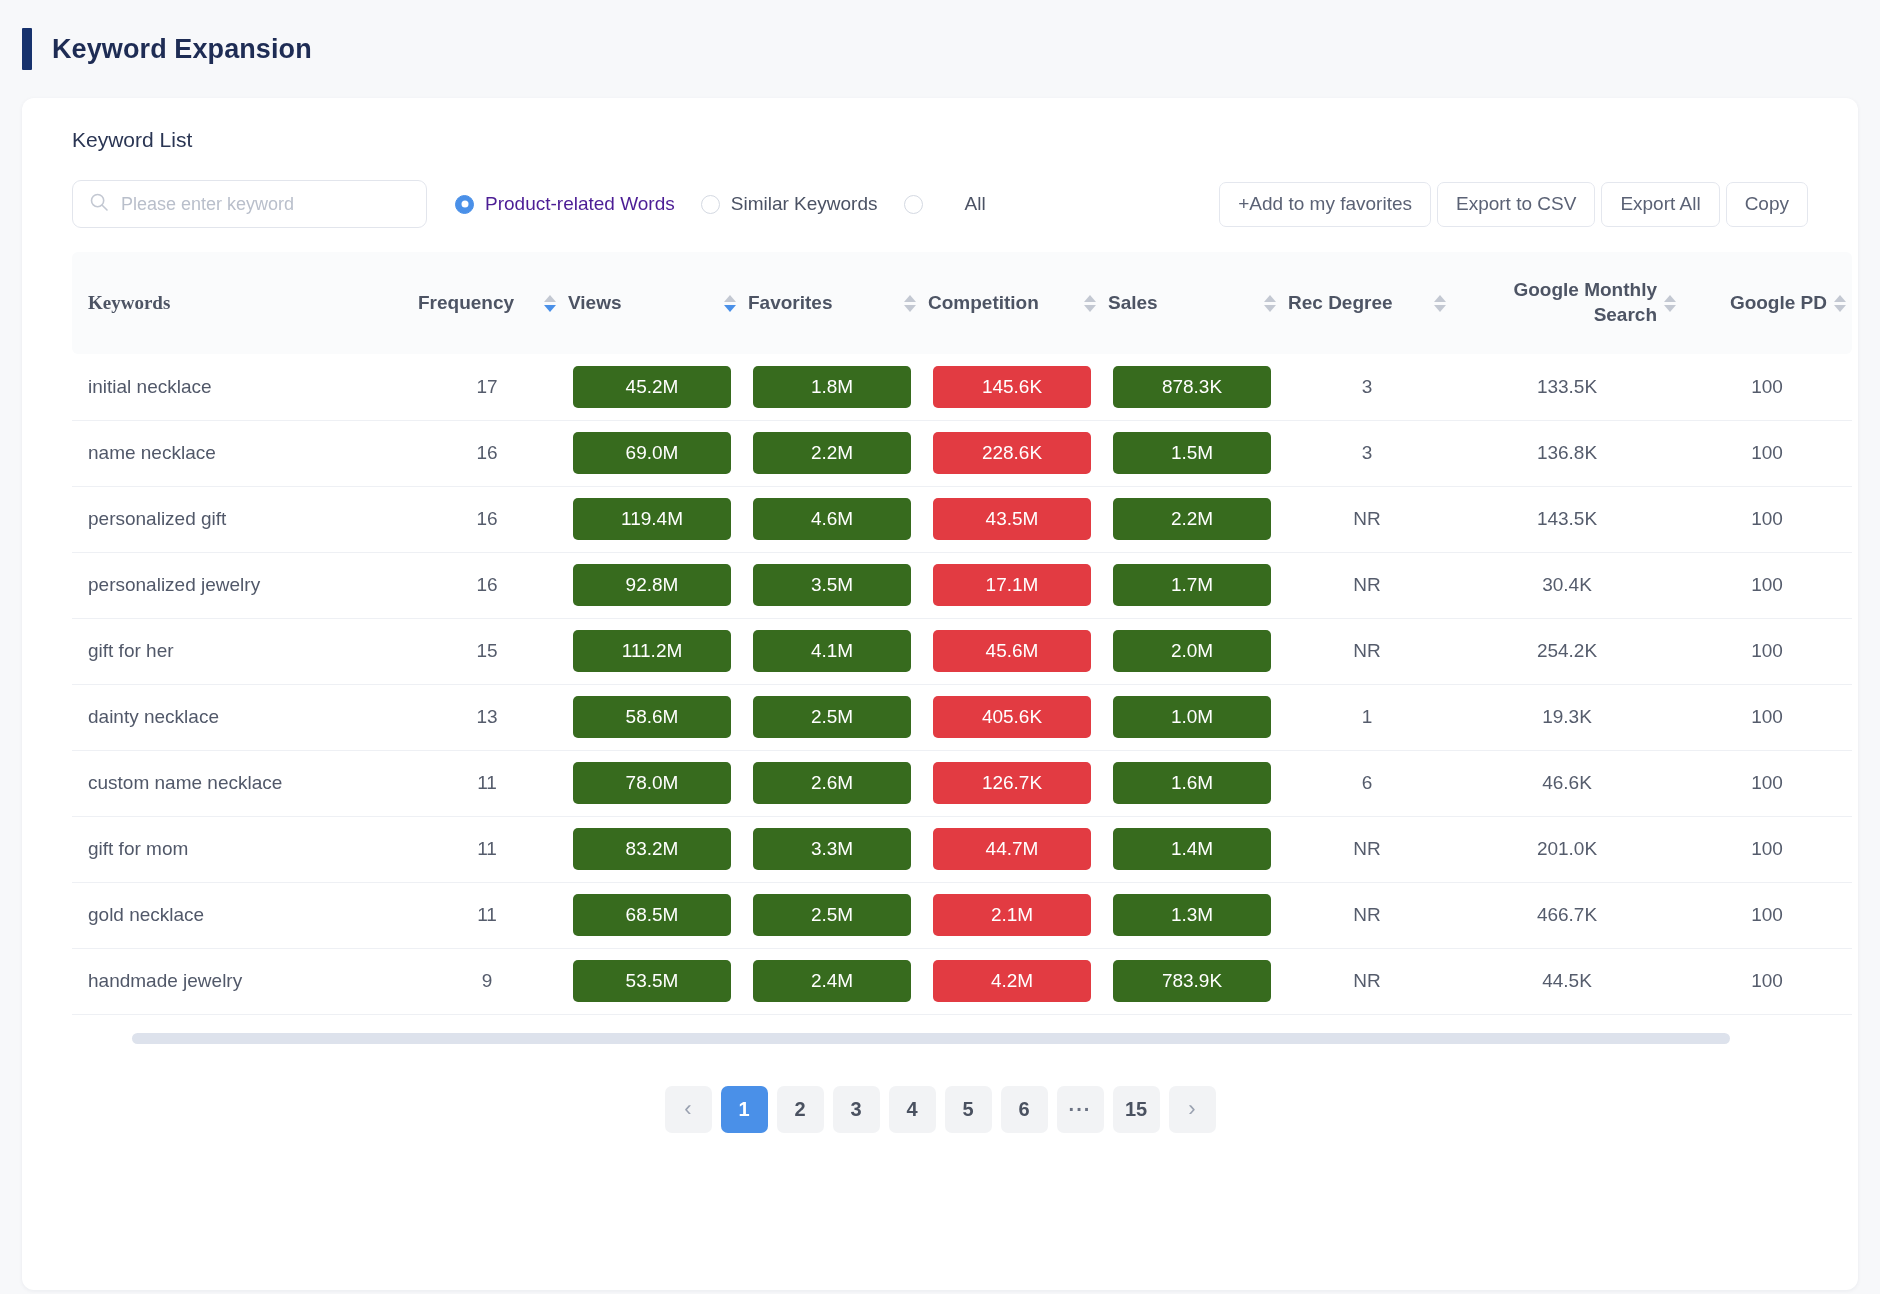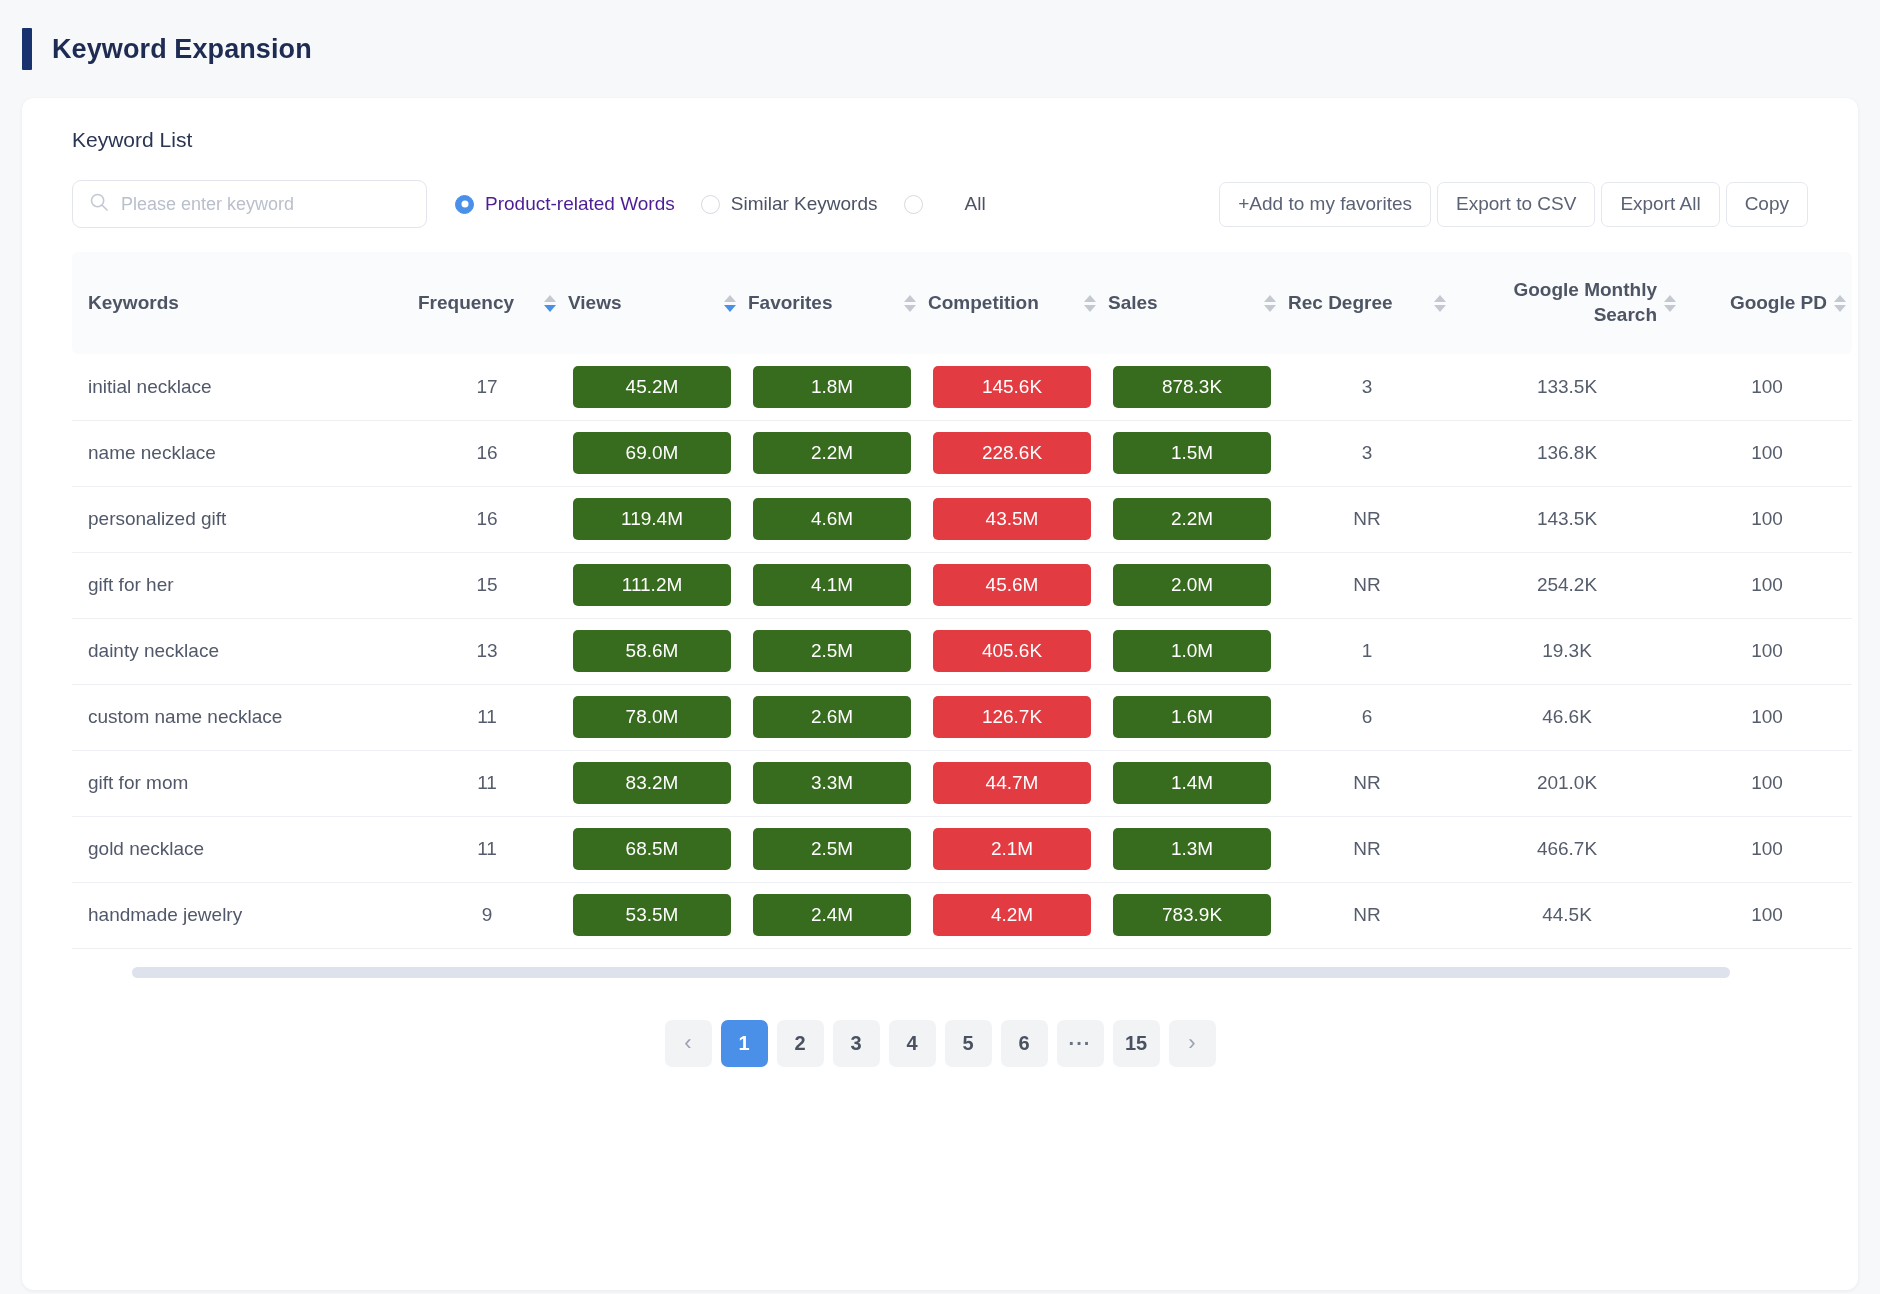--- a/index.html
+++ b/index.html
@@ -145,21 +145,21 @@
 
   thead th {
     background: #fafbfc;
     height: 102px;
     font-size: 19px;
     font-weight: bold;
     color: #4d5464;
     vertical-align: middle;
     padding: 0 6px;
   }
-  thead th.first { border-radius: 6px 0 0 6px; padding-left: 16px; text-align: left; }
+  thead th.first { border-radius: 6px 0 0 6px; padding-left: 16px; text-align: left; font-family: Liberation Serif, serif; }
   thead th.last  { border-radius: 0 6px 6px 0; }
   .th-inner { display: flex; align-items: center; justify-content: space-between; gap: 7px; }
   .th-inner.left { justify-content: flex-start; }
   .th-inner.right { justify-content: flex-end; }
   .th-text { line-height: 1.3; }
   .th-text.two-line { text-align: right; }
   .sort-ic { display: inline-flex; flex-direction: column; gap: 3px; flex: none; }
   .sort-ic i {
     width: 0; height: 0;
     border-left: 6px solid transparent;
@@ -409,20 +409,31 @@
               <td class="num">16</td>
               <td><span class="pill green">119.4M</span></td>
               <td><span class="pill green">4.6M</span></td>
               <td><span class="pill red">43.5M</span></td>
               <td><span class="pill green">2.2M</span></td>
               <td class="num">NR</td>
               <td class="num">143.5K</td>
               <td class="num">100</td>
             </tr>
             <tr>
+              <td class="kw">personalized jewelry</td>
+              <td class="num">16</td>
+              <td><span class="pill green">92.8M</span></td>
+              <td><span class="pill green">3.5M</span></td>
+              <td><span class="pill red">17.1M</span></td>
+              <td><span class="pill green">1.7M</span></td>
+              <td class="num">NR</td>
+              <td class="num">30.4K</td>
+              <td class="num">100</td>
+            </tr>
+            <tr>
               <td class="kw">gift for her</td>
               <td class="num">15</td>
               <td><span class="pill green">111.2M</span></td>
               <td><span class="pill green">4.1M</span></td>
               <td><span class="pill red">45.6M</span></td>
               <td><span class="pill green">2.0M</span></td>
               <td class="num">NR</td>
               <td class="num">254.2K</td>
               <td class="num">100</td>
             </tr>

